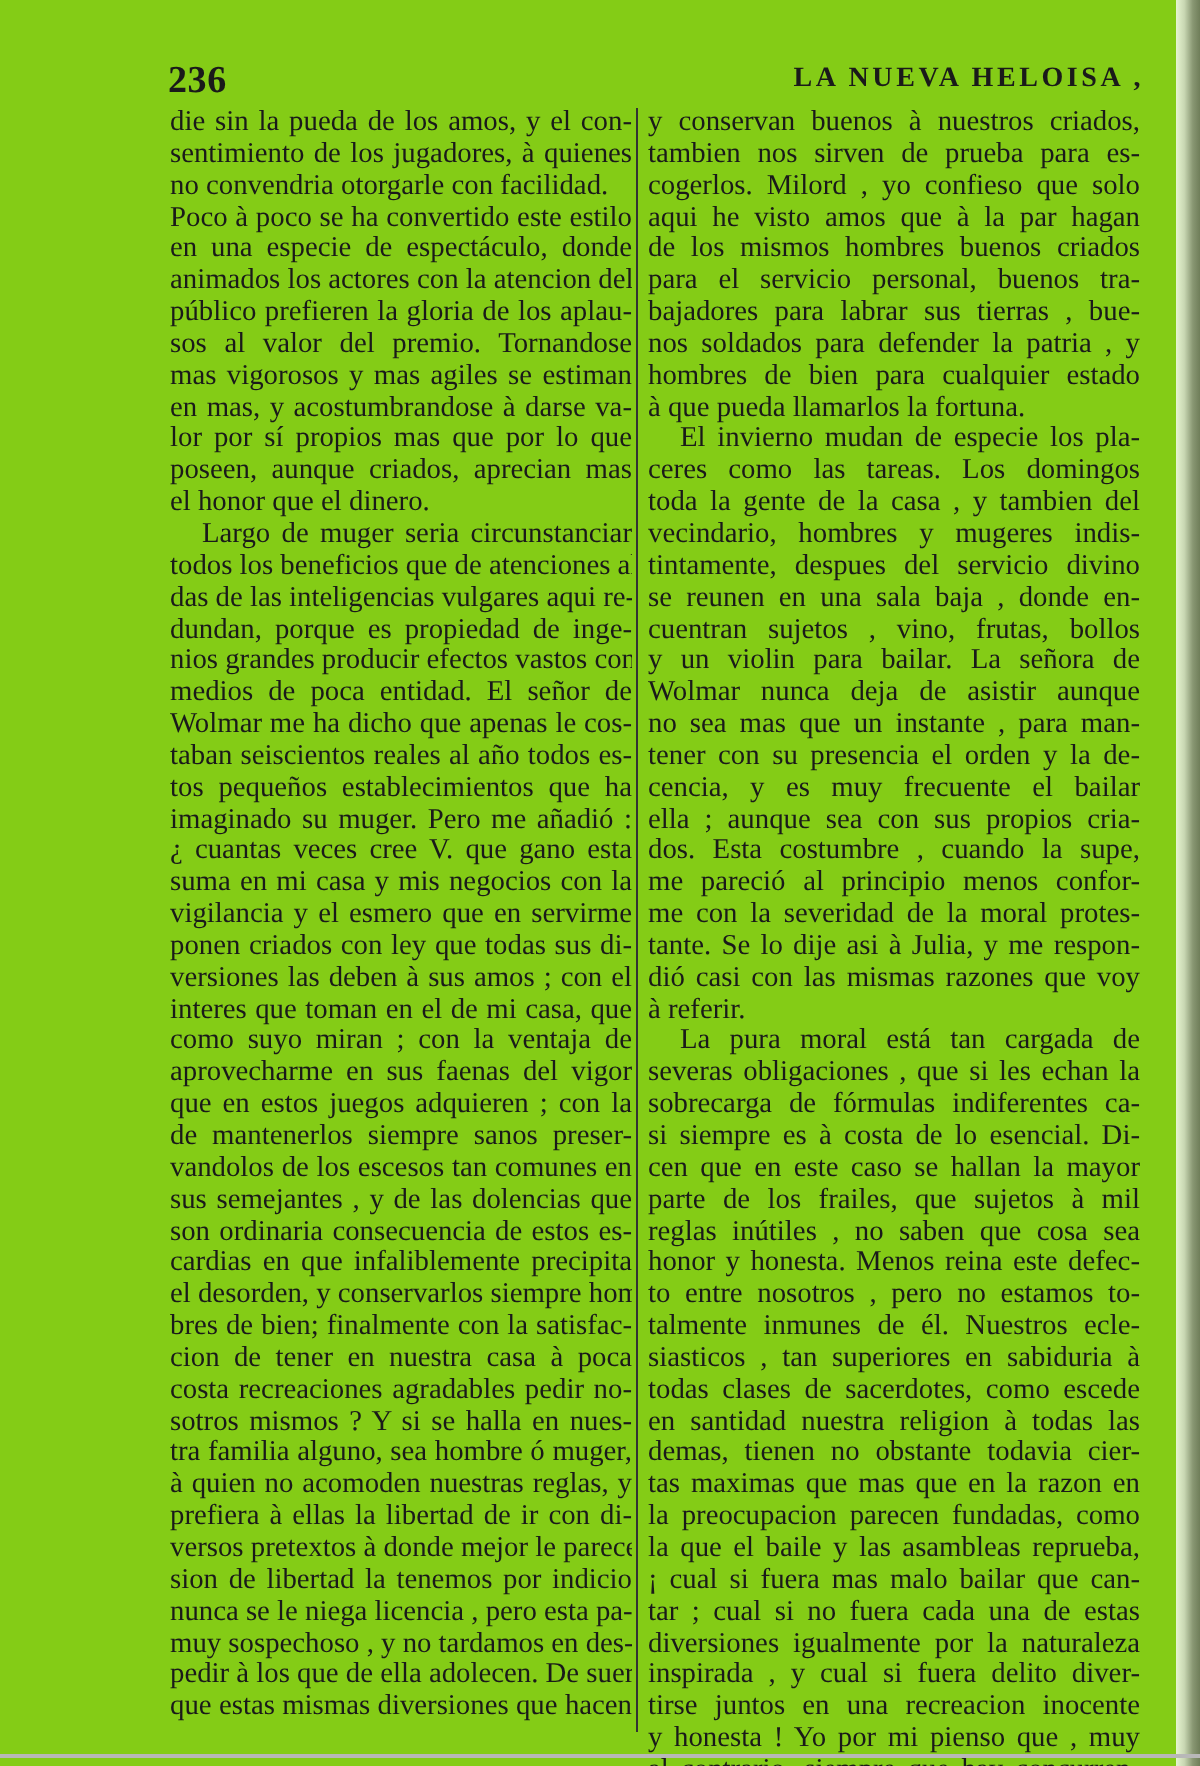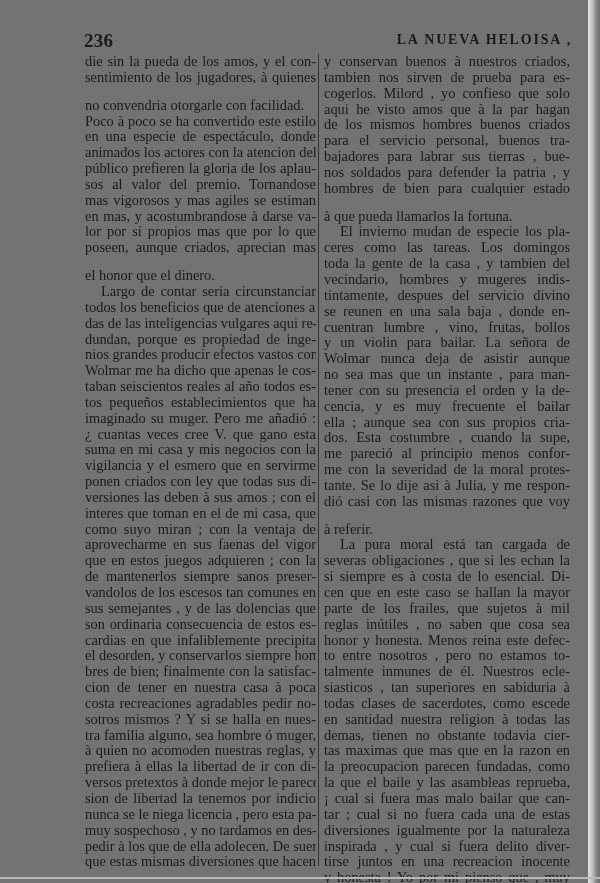--- a/index.html
+++ b/index.html
@@ -5,21 +5,21 @@
   html, body { margin: 0; padding: 0; }
   body {
     width: 600px; height: 883px; overflow: hidden;
     background: #ffffff;
     position: relative;
     font-family: "DejaVu Serif", "Liberation Serif", serif;
     color: #1a1a1a;
   }
   .page {
     position: absolute; left: 0; top: 0; width: 600px; height: 883px;
-    background: #737373;
+    background: #84cc16;
   }
   .binding-shadow {
     position: absolute; right: 0; top: 0; width: 12px; height: 883px;
     background: linear-gradient(to right, #ffffff 0%, #d9d9d9 35%, #8a8a8a 70%, #6a6a6a 100%);
     opacity: 0.8;
   }
   .bottom-rule {
     position: absolute; left: 0; top: 877px; width: 600px; height: 2px;
     background: #b8b8b8;
   }
@@ -41,21 +41,21 @@
     font-family: "Liberation Serif", serif;
     font-size: 14.4px; line-height: 15.85px;
   }
   .col-left { left: 85px; width: 231px; }
   .col-right { left: 324px; width: 246px; }
   .line {
     display: block; white-space: nowrap;
     text-align: justify; text-align-last: justify;
     height: 15.85px; overflow: hidden;
   }
-  .line.last { text-align-last: left; margin-top: 12px; }
+  .line.last { text-align-last: left; }
   .line.indent { padding-left: 16px; }
   .column-rule {
     position: absolute; left: 318px; top: 54px; width: 1px; height: 812px;
     background: #333;
   }
 </style>
 </head>
 <body>
 
 <div class="page">
@@ -73,25 +73,26 @@
       <span class="line">Poco à poco se ha convertido este estilo</span>
       <span class="line">en una especie de espectáculo, donde</span>
       <span class="line">animados los actores con la atencion del</span>
       <span class="line">público prefieren la gloria de los aplau-</span>
       <span class="line">sos al valor del premio. Tornandose</span>
       <span class="line">mas vigorosos y mas agiles se estiman</span>
       <span class="line">en mas, y acostumbrandose à darse va-</span>
       <span class="line">lor por sí propios mas que por lo que</span>
       <span class="line">poseen, aunque criados, aprecian mas</span>
       <span class="line last">el honor que el dinero.</span>
-      <span class="line indent">Largo de contar seria circunstanciar</span>
+      <span class="line indent">Largo de muger seria circunstanciar</span>
       <span class="line">todos los beneficios que de atenciones al</span>
       <span class="line">das de las inteligencias vulgares aqui re-</span>
       <span class="line">dundan, porque es propiedad de inge-</span>
       <span class="line">nios grandes producir efectos vastos con</span>
+      <span class="line">medios de poca entidad. El señor de</span>
       <span class="line">Wolmar me ha dicho que apenas le cos-</span>
       <span class="line">taban seiscientos reales al año todos es-</span>
       <span class="line">tos pequeños establecimientos que ha</span>
       <span class="line">imaginado su muger. Pero me añadió :</span>
       <span class="line">¿ cuantas veces cree V. que gano esta</span>
       <span class="line">suma en mi casa y mis negocios con la</span>
       <span class="line">vigilancia y el esmero que en servirme</span>
       <span class="line">ponen criados con ley que todas sus di-</span>
       <span class="line">versiones las deben à sus amos ; con el</span>
       <span class="line">interes que toman en el de mi casa, que</span>
@@ -129,35 +130,36 @@
       <span class="line">bajadores para labrar sus tierras , bue-</span>
       <span class="line">nos soldados para defender la patria , y</span>
       <span class="line">hombres de bien para cualquier estado</span>
       <span class="line last">à que pueda llamarlos la fortuna.</span>
       <span class="line indent">El invierno mudan de especie los pla-</span>
       <span class="line">ceres como las tareas. Los domingos</span>
       <span class="line">toda la gente de la casa , y tambien del</span>
       <span class="line">vecindario, hombres y mugeres indis-</span>
       <span class="line">tintamente, despues del servicio divino</span>
       <span class="line">se reunen en una sala baja , donde en-</span>
-      <span class="line">cuentran lumbre , vino, frutas, bollos</span>
+      <span class="line">cuentran sujetos , vino, frutas, bollos</span>
       <span class="line">y un violin para bailar. La señora de</span>
       <span class="line">Wolmar nunca deja de asistir aunque</span>
       <span class="line">no sea mas que un instante , para man-</span>
       <span class="line">tener con su presencia el orden y la de-</span>
       <span class="line">cencia, y es muy frecuente el bailar</span>
       <span class="line">ella ; aunque sea con sus propios cria-</span>
       <span class="line">dos. Esta costumbre , cuando la supe,</span>
       <span class="line">me pareció al principio menos confor-</span>
       <span class="line">me con la severidad de la moral protes-</span>
       <span class="line">tante. Se lo dije asi à Julia, y me respon-</span>
       <span class="line">dió casi con las mismas razones que voy</span>
       <span class="line last">à referir.</span>
       <span class="line indent">La pura moral está tan cargada de</span>
       <span class="line">severas obligaciones , que si les echan la</span>
+      <span class="line">sobrecarga de fórmulas indiferentes ca-</span>
       <span class="line">si siempre es à costa de lo esencial. Di-</span>
       <span class="line">cen que en este caso se hallan la mayor</span>
       <span class="line">parte de los frailes, que sujetos à mil</span>
       <span class="line">reglas inútiles , no saben que cosa sea</span>
       <span class="line">honor y honesta. Menos reina este defec-</span>
       <span class="line">to entre nosotros , pero no estamos to-</span>
       <span class="line">talmente inmunes de él. Nuestros ecle-</span>
       <span class="line">siasticos , tan superiores en sabiduria à</span>
       <span class="line">todas clases de sacerdotes, como escede</span>
       <span class="line">en santidad nuestra religion à todas las</span>

